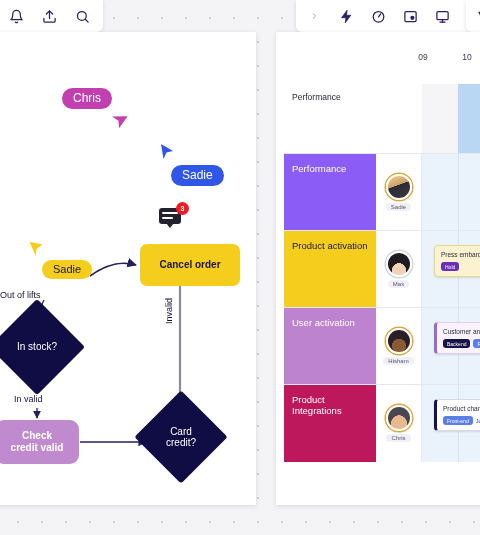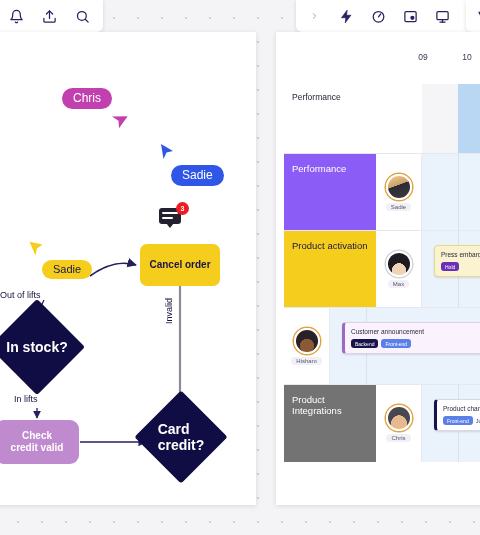--- a/index.html
+++ b/index.html
@@ -46,36 +46,36 @@
   #flow-panel { left: -8px; top: 32px; width: 264px; height: 473px; }
   #timeline-panel { left: 276px; top: 32px; width: 220px; height: 473px; }
 
   
   .flow { position: absolute; inset: 0; }
   .node { position: absolute; display: flex; align-items: center; justify-content: center;
           text-align: center; font-weight: bold; line-height: 1.18; }
   .node.rect { border-radius: 9px; }
 
   #node-cancel-order {
-    left: 148px; top: 212px; width: 80px; height: 42px;
+    left: 148px; top: 212px; width: 100px; height: 42px;
     background: #F5CE1D; color: #1b1447; font-size: 10px; border-radius: 7px;
   }
   #node-check-credit {
     left: 3px; top: 388px; width: 84px; height: 44px;
     background: #C08BCE; color: #ffffff; font-size: 10px; border-radius: 9px;
   }
   .diamond { position: absolute; }
   .diamond .shape {
     position: absolute; inset: 0;
     background: #100c44; transform: rotate(45deg); border-radius: 3px;
   }
   .diamond .dlabel {
     position: absolute; inset: 0;
     display: flex; align-items: center; justify-content: center;
-    color: #ffffff; font-size: 14px; font-weight: bold; text-align: left;
+    color: #ffffff; font-size: 10px; font-weight: normal; text-align: center;
     line-height: 1.15;
   }
   #node-in-stock   { left: 11px; top: 281px; width: 68px; height: 68px; }
   #node-card-valid { left: 156px; top: 372px; width: 66px; height: 66px; }
 
   .edge-label { position: absolute; color: #16123d; font-size: 9px; white-space: nowrap; }
   #label-out-of-stock { left: 8px;  top: 258px; }
   #label-in-stock     { left: 22px; top: 362px; }
   #label-invalid {
     left: 172px; top: 292px;
@@ -291,21 +291,21 @@
 credit valid</span>
       </div>
 
     <div class="diamond" id="node-card-valid">
       <div class="shape"></div>
       <div class="dlabel" style="white-space:pre-line">Card
 credit?</div>
     </div>
 
     <div class="edge-label" id="label-out-of-stock">Out of lifts</div>
-    <div class="edge-label" id="label-in-stock">In lifts</div>
+    <div class="edge-label" id="label-in-stock">In valid</div>
     <div class="edge-label" id="label-invalid">Invalid</div>
 
     <div id="comment-pin">
       <div class="bubble"></div>
       <div class="ln ln1"></div>
       <div class="ln ln2"></div>
       <div class="badge">3</div>
     </div>
 
     <div class="cursor" id="cursor-chris">
@@ -380,41 +380,42 @@
         <div class="tl-card" style="background:#FBF3CF; border:1px solid #E8D98A;">
           <div class="ttl">Press embargo lifts</div>
           <div class="tags">
             <span class="tag-chip" style="background:#6B2FB5;">Hold</span>
           </div>
         </div>
       </div>
     </div>
 
     <div class="tl-row">
+      <div class="tl-cat" style="background:#BE83CE;">User activation</div>
       <div class="tl-owner">
         <div class="avatar" style="box-shadow:0 0 0 1.5px #e2a23c;">
           <div class="face" style="background:radial-gradient(circle at 50% 72%,#8a5a36 0 36%,#2a2028 37% 100%);"></div>
         </div>
         <div class="owner-name">Hisham</div>
       </div>
       <div class="tl-track">
         <div class="vline" style="left:36px;"></div>
         <div class="tl-card" style="background:#FAF3FD; border:1px solid #ddd0ea; border-left:3px solid #9B6BC4;">
           <div class="ttl">Customer announcement</div>
           <div class="tags">
             <span class="tag-chip" style="background:#181349;">Backend</span>
             <span class="tag-chip" style="background:#5B7FE8;">Front-end</span>
 
           </div>
         </div>
       </div>
     </div>
 
     <div class="tl-row" style="border-bottom:none;">
-      <div class="tl-cat" style="background:#737373;">Product Integrations</div>
+      <div class="tl-cat" style="background:#be185d;">Product Integrations</div>
       <div class="tl-owner">
         <div class="avatar" style="box-shadow:0 0 0 1.5px #e2a23c;">
           <div class="face" style="background:radial-gradient(circle at 50% 74%,#e8b98e 0 40%,#4a4650 41% 100%);"></div>
         </div>
         <div class="owner-name">Chris</div>
       </div>
       <div class="tl-track">
         <div class="vline" style="left:36px;"></div>
         <div class="tl-card" style="background:#ffffff; border:1px solid #d8d8e4; border-left:3px solid #181349;">
           <div class="ttl">Product changes post</div>

